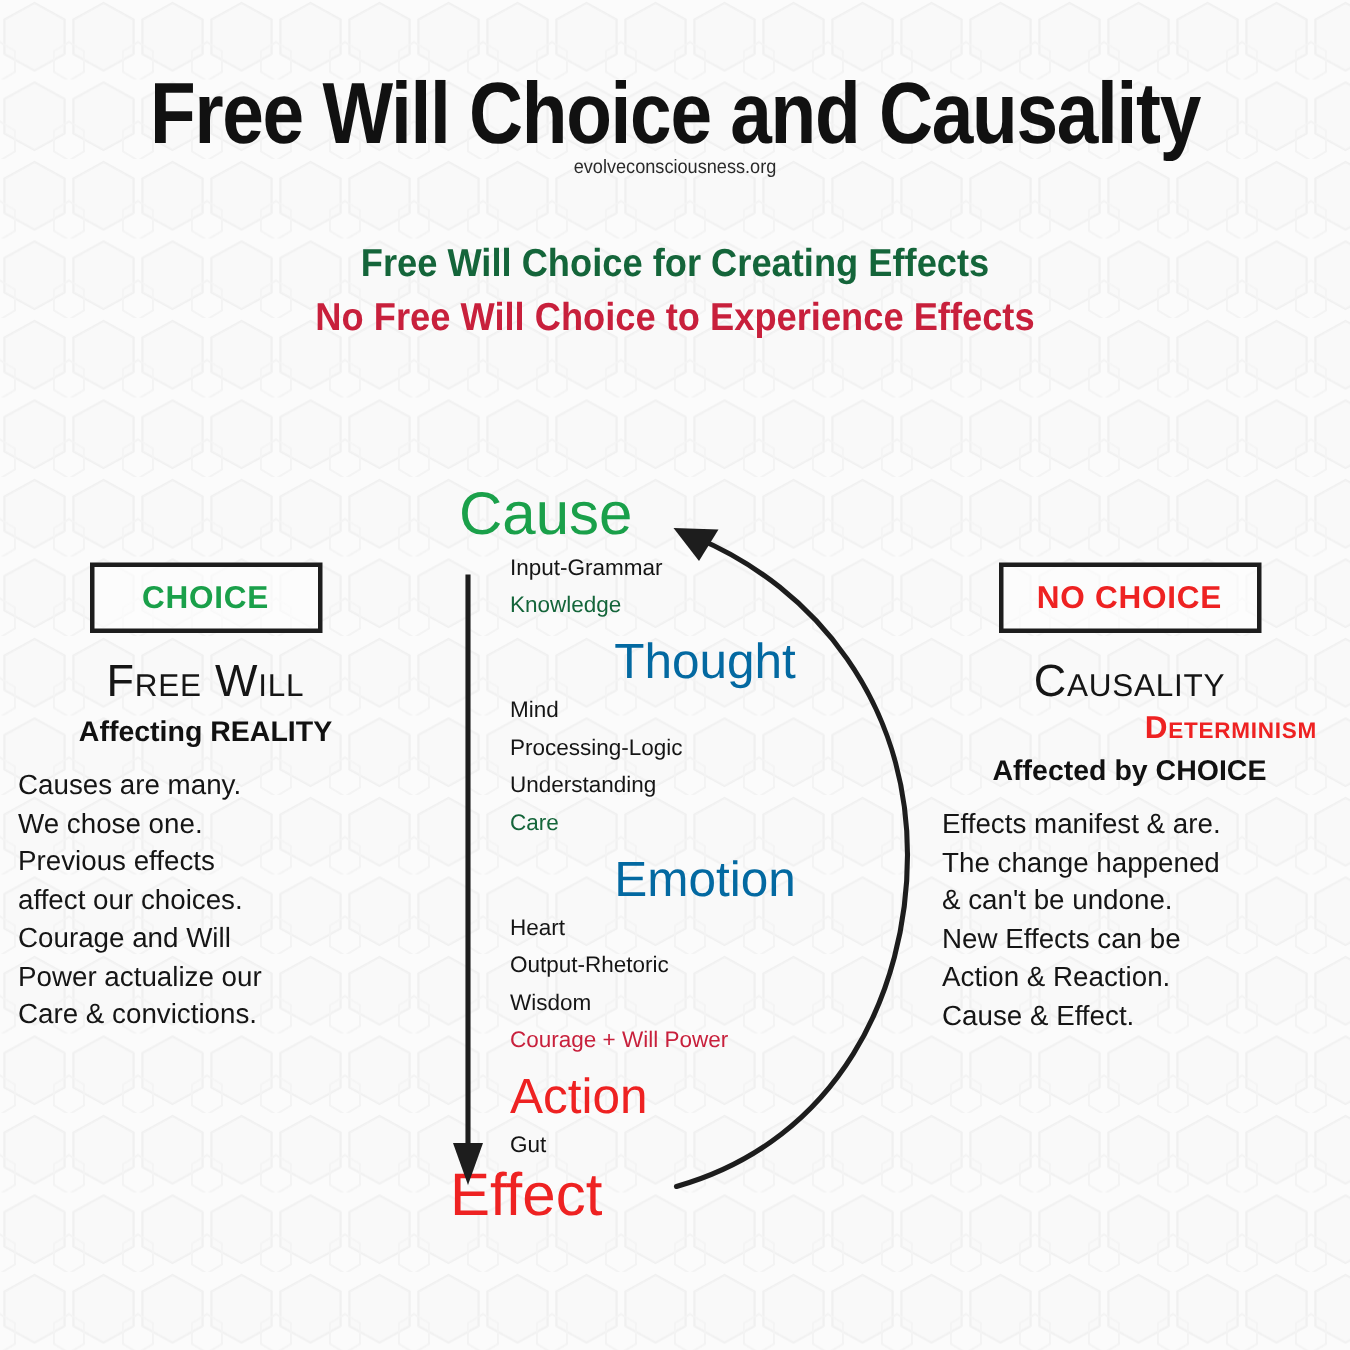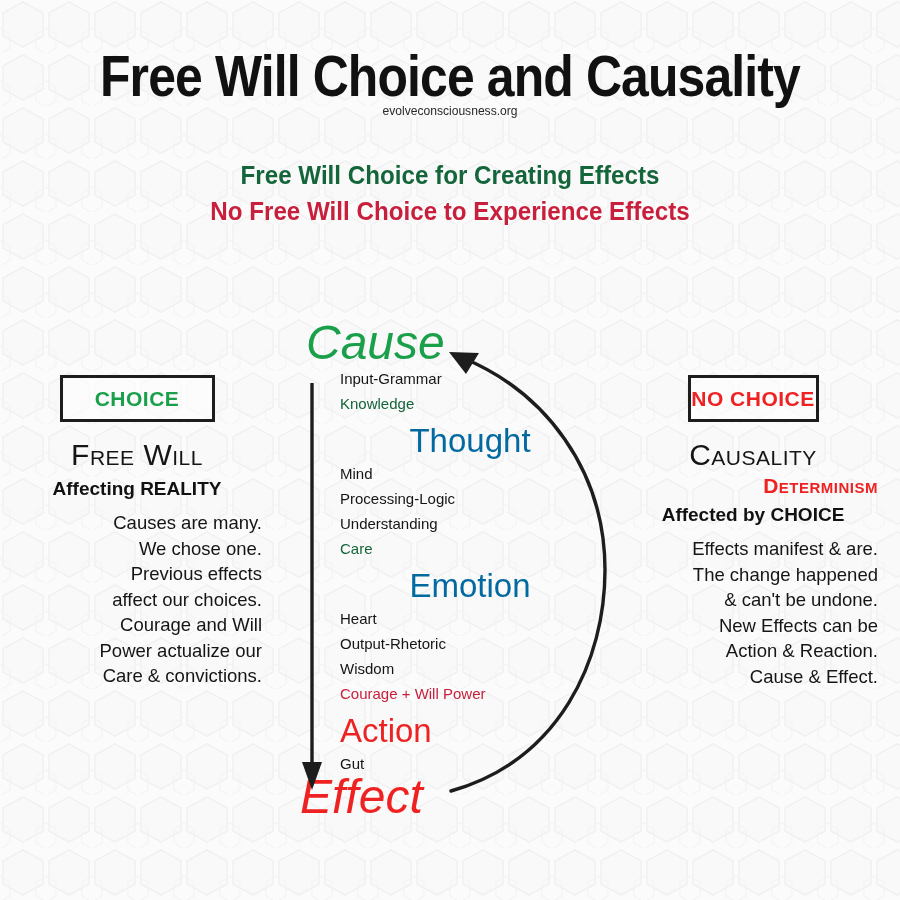--- a/index.html
+++ b/index.html
@@ -74,21 +74,21 @@
     border: 3px solid #1d1d1d;
     background: rgba(255,255,255,0.55);
     display: flex;
     align-items: center;
     justify-content: center;
     font-size: 21px;
     font-weight: bold;
     letter-spacing: 0.5px;
   }
   #choice-box    { color: #1aa04a; }
-  #nochoice-box  { color: #ee2222; width: 131px; }
+  #nochoice-box  { color: #ee2222; width: 175px; }
 
   .smallcaps {
     text-align: center;
     font-variant: small-caps;
     white-space: nowrap;
   }
   .sc-primary {
     margin-top: 16px;
     font-size: 30px;
     color: #151515;
@@ -107,38 +107,37 @@
     margin-top: 6px;
     text-align: center;
     font-size: 19px;
     font-weight: bold;
     color: #111111;
     white-space: nowrap;
   }
 
   .body-lines {
     margin-top: 10px;
-    text-align: right;
+    text-align: left;
     font-size: 18.5px;
     line-height: 25.5px;
     color: #151515;
   }
   .body-lines div { white-space: nowrap; }
 
   
   #center-col {
     left: 300px;
     top: 322px;
     width: 300px;
   }
   .stage-head {
-    font-size: 48px;
+    font-size: 40px;
     line-height: 42px;
     white-space: nowrap;
-    font-style: italic;
   }
   #cause-head  { color: #1aa04a; margin-left: 6px; }
   #effect-head { color: #ee2222; }
 
   #chain {
     margin-left: 40px;
     margin-top: 2px;
   }
   .chain-item {
     font-size: 15px;

